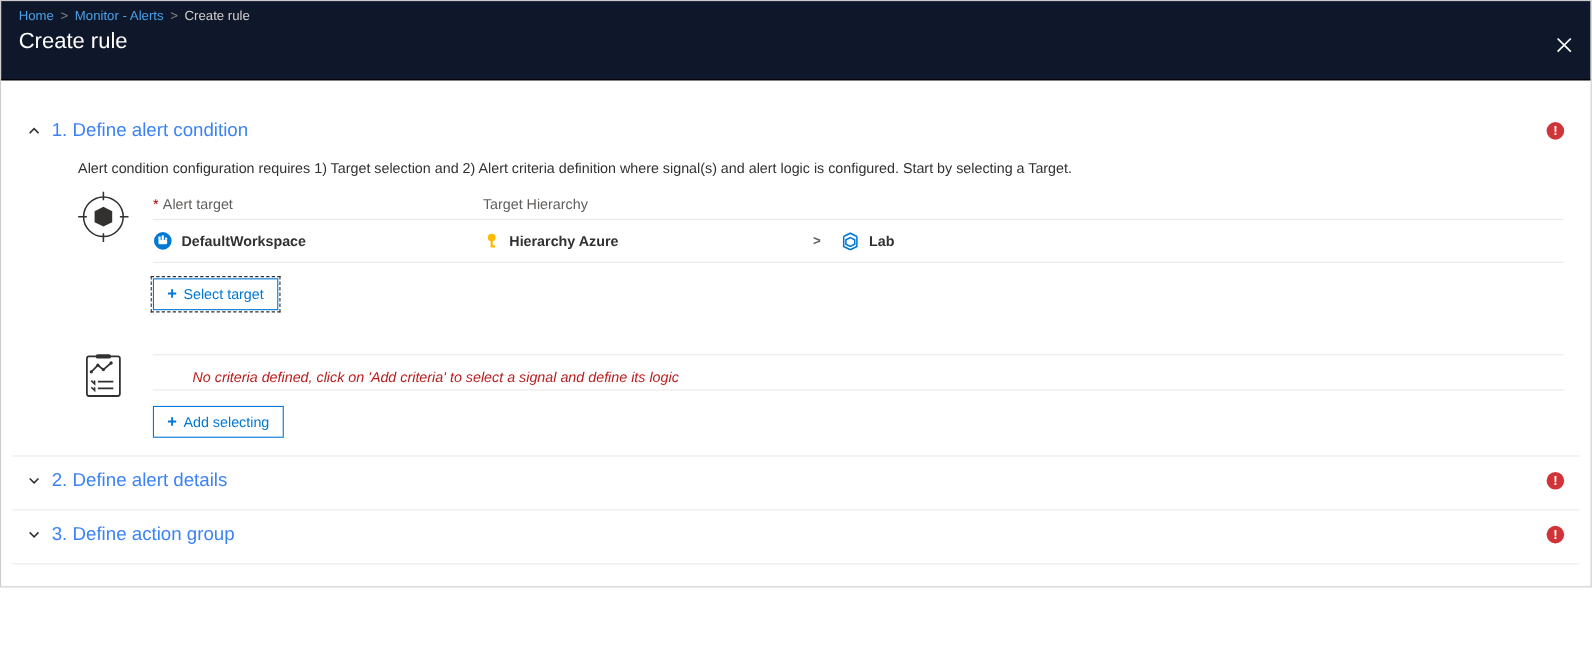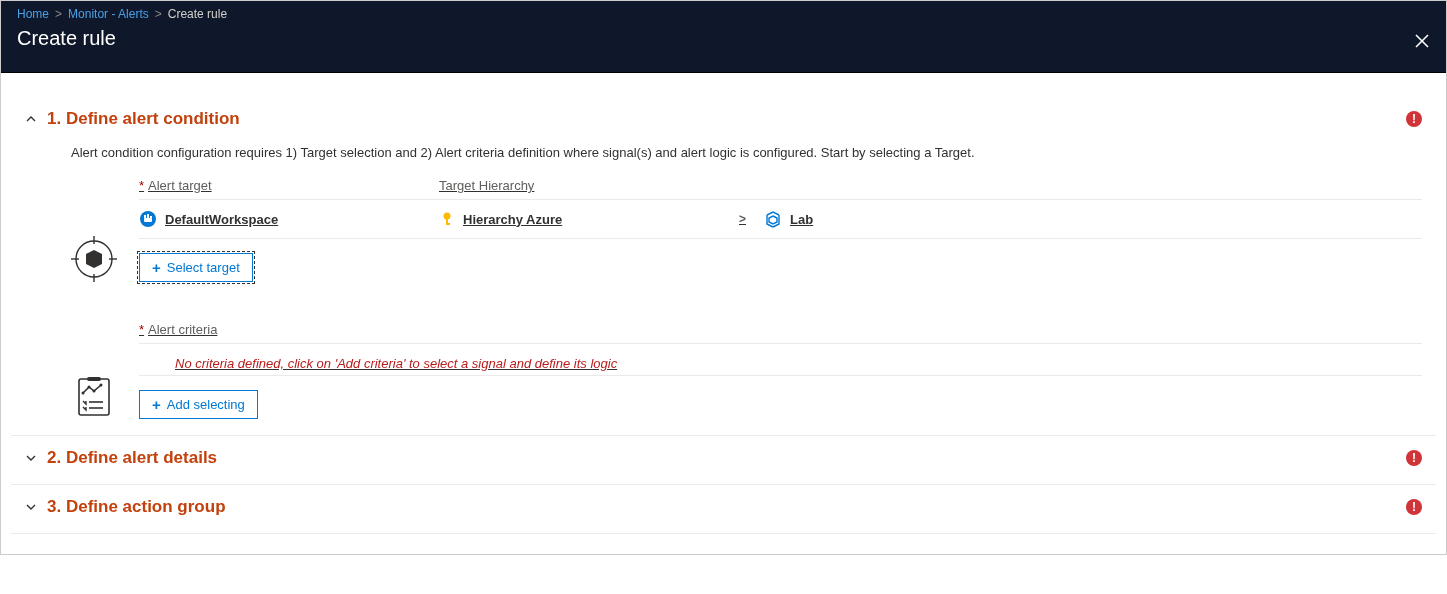--- a/index.html
+++ b/index.html
@@ -58,22 +58,22 @@
   gap: 10px;
   cursor: pointer;
 }
 .section-head .chev {
   width: 12px;
   display: flex; align-items: center; justify-content: center;
   color: #323130;
 }
 .section-head h2 {
   font-size: 17px;
-  font-weight: 700;
-  color: #c2410c;
+  font-weight: 400;
+  color: #3b82f6;
   flex: 0 0 auto;
 }
 .section-head .spacer { flex: 1 1 auto; }
 .section-head .err {
   width: 16px; height:16px; border-radius: 50%;
   background: #d13438; color: #fff;
   font-size: 12px; font-weight: 700;
   display:flex; align-items:center; justify-content:center;
 }
 
@@ -83,23 +83,22 @@
 }
 
 .desc {
   font-size: 13px;
   color: #323130;
   margin-bottom: 18px;
 }
 
 .field-row {
   display: flex;
-  align-items: flex-end;
+  align-items: flex-start;
   gap: 22px;
-  text-decoration: underline;
 }
 .field-icon {
   width: 46px; height: 46px;
   flex: 0 0 46px;
   margin-top: -4px;
 }
 .field-content { flex: 1 1 auto; }
 
 .labels-row {
   display: flex;
@@ -256,23 +255,20 @@
               <circle cx="18" cy="14" r="1.5" fill="#323130"></circle>
               <circle cx="23" cy="18" r="1.5" fill="#323130"></circle>
               <circle cx="30" cy="12" r="1.5" fill="#323130"></circle>
             <polyline points="12,28 15,31 15,28" fill="none" stroke="#323130" stroke-width="1.4"></polyline>
               <line x1="18" y1="29" x2="32" y2="29" stroke="#323130" stroke-width="1.6"></line>
             <polyline points="12,34 15,37 15,34" fill="none" stroke="#323130" stroke-width="1.4"></polyline>
               <line x1="18" y1="35" x2="32" y2="35" stroke="#323130" stroke-width="1.6"></line>
           </svg>
         </div>
         <div class="field-content">
-          <div class="labels-row">
-            <div class="lbl"><span class="req">*</span><span>Alert criteria</span></div>
-          </div>
           <div class="table-line"></div>
           <div class="criteria-empty">No criteria defined, click on 'Add criteria' to select a signal and define its logic</div>
           <div class="table-line"></div>
           <button class="btn-outline">
             <span class="plus">+</span>
             <span>Add selecting</span>
           </button>
         </div>
       </div>
     </div>

